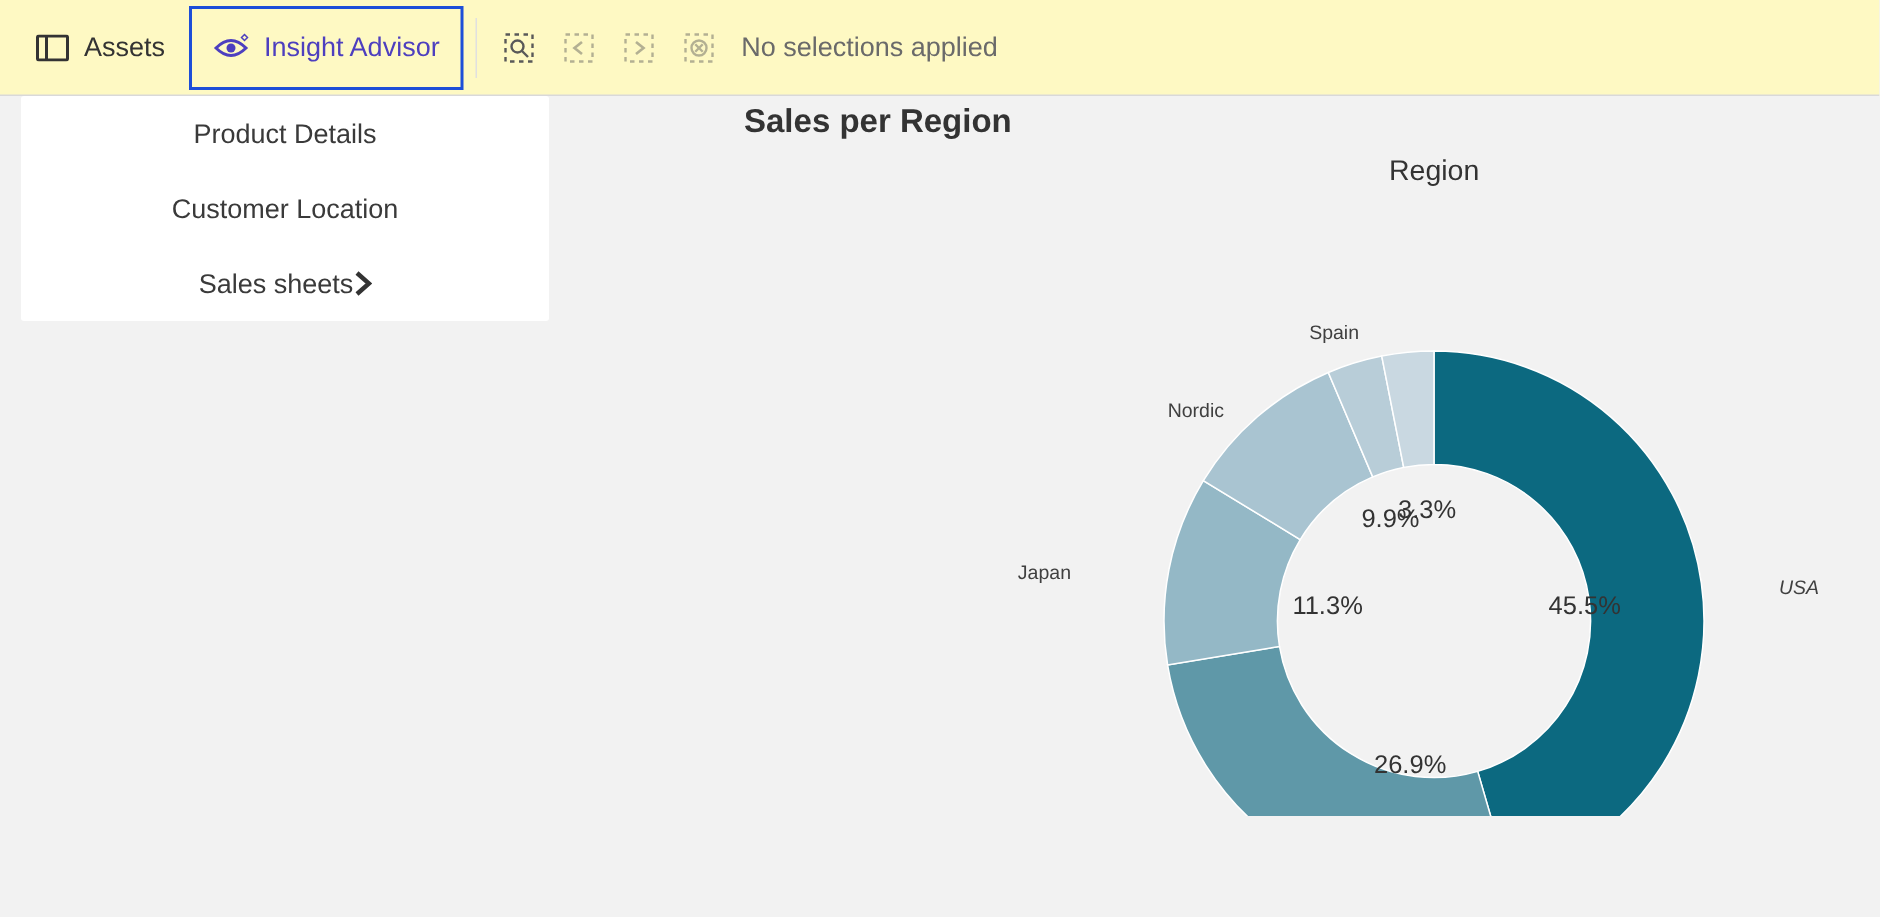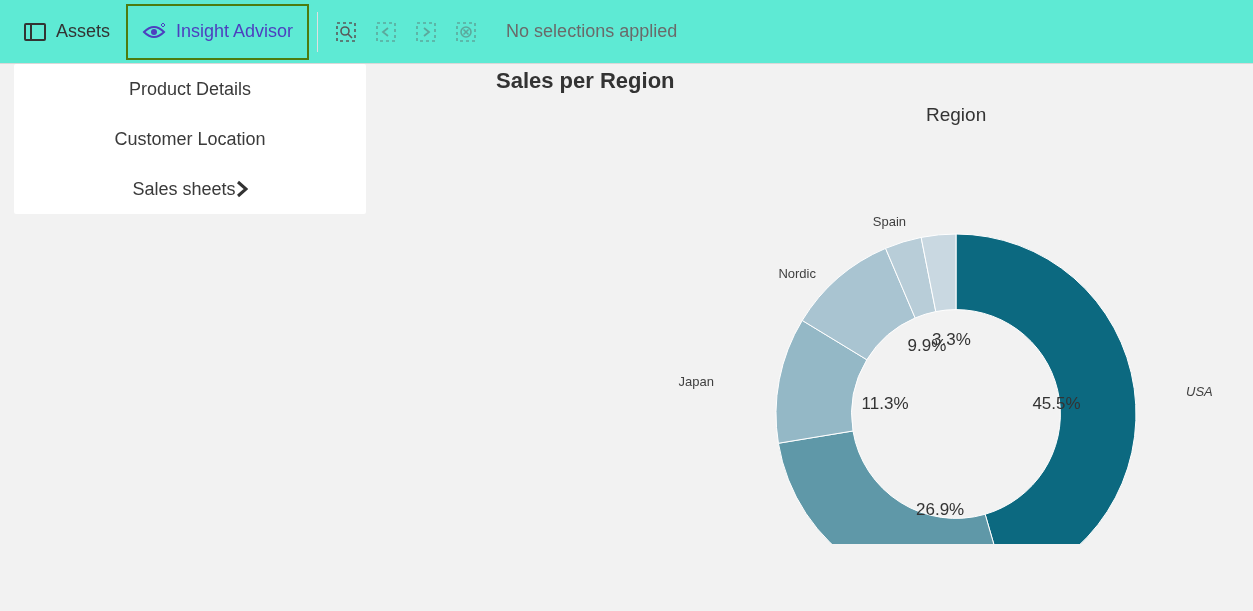--- a/index.html
+++ b/index.html
@@ -1,24 +1,24 @@
 <!DOCTYPE html>
 <html><head>
 <meta charset="utf-8">
 <style>
 html,body{margin:0;padding:0;width:1253px;height:611px;font-family:"Segoe UI",Arial,sans-serif;background:#f2f2f2;color:#404040;overflow:hidden}
-.toolbar{display:flex;align-items:center;height:64px;background:#5eead4;border-bottom:1px solid #d9d9d9;padding:0 8px;box-sizing:border-box}
+.toolbar{display:flex;align-items:center;height:64px;background:#fef9c3;border-bottom:1px solid #d9d9d9;padding:0 8px;box-sizing:border-box}
 .tb-btn{display:flex;align-items:center;gap:10px;padding:0 14px;height:56px;font-size:18px;color:#333;cursor:pointer;border:2px solid transparent;box-sizing:border-box}
-.tb-btn.active{border:2px solid #4d7c0f;color:#4d3fbf}
+.tb-btn.active{border:2px solid #1d4ed8;color:#4d3fbf}
 .tb-btn.active .icon svg *{stroke:#4d3fbf;fill:none}
 .tb-btn.active .icon .eye-fill{fill:#4d3fbf;stroke:none}
 .tb-sep{width:1px;height:40px;background:#e0e0e0;margin:0 8px}
 .tb-icon{display:flex;align-items:center;justify-content:center;width:40px;height:40px;color:#595959}
 .tb-icon.dim{opacity:.45}
-.sel-text{font-size:18px;color:#6a6a6a;margin-left:20px}
+.sel-text{font-size:18px;color:#6a6a6a;margin-left:8px}
 .page{display:flex;flex-direction:column;padding:0 0 0 0}
 .page-title{font-size:38px;color:#8a8a8a;font-weight:400;margin:18px 0 18px 30px}
 .body{display:flex;align-items:flex-start}
 .sidebar{width:352px;margin-left:14px;background:#fff;border-radius:2px;overflow:hidden}
 .sb-item{display:flex;align-items:center;justify-content:center;padding:0 22px;height:50px;font-size:18px;color:#3a3a3a;cursor:pointer}
 .main{flex:1;margin-left:130px}
 .card-title{font-size:22px;font-weight:700;color:#333;margin:4px 0 10px 0}
 .chart-wrap{position:relative;width:720px;height:440px}
 .legend-title{position:absolute;font-size:19px;color:#333}
 .slice-label{position:absolute;font-size:13px;color:#404040;white-space:nowrap}

